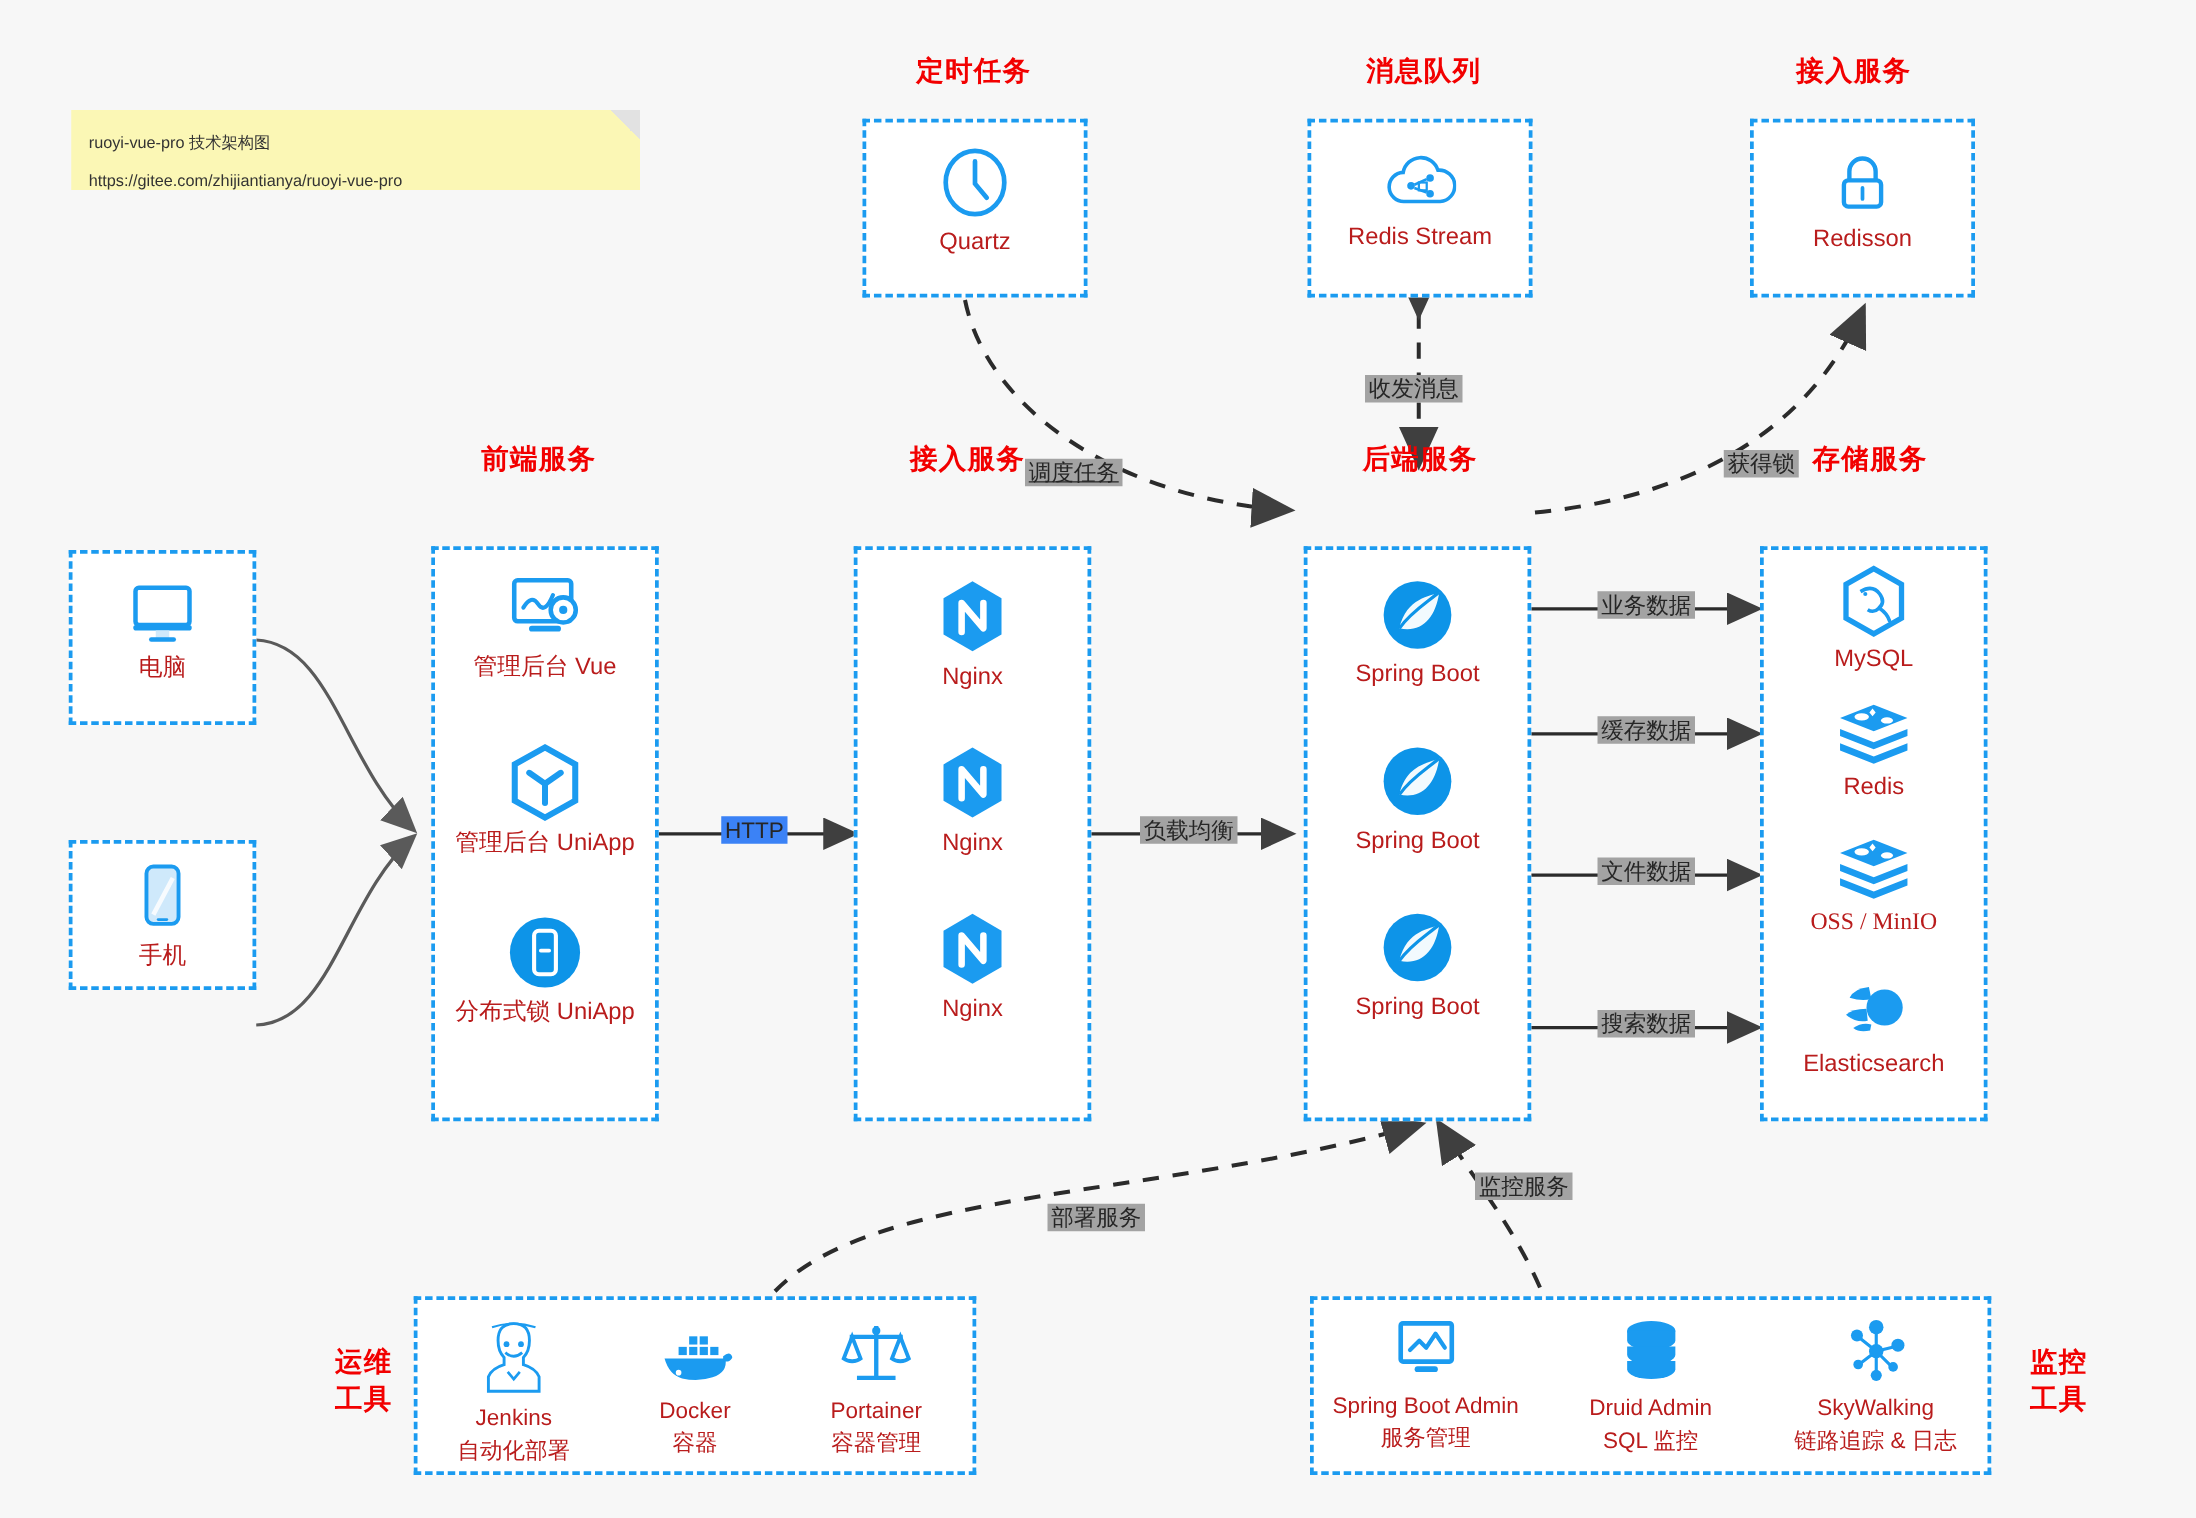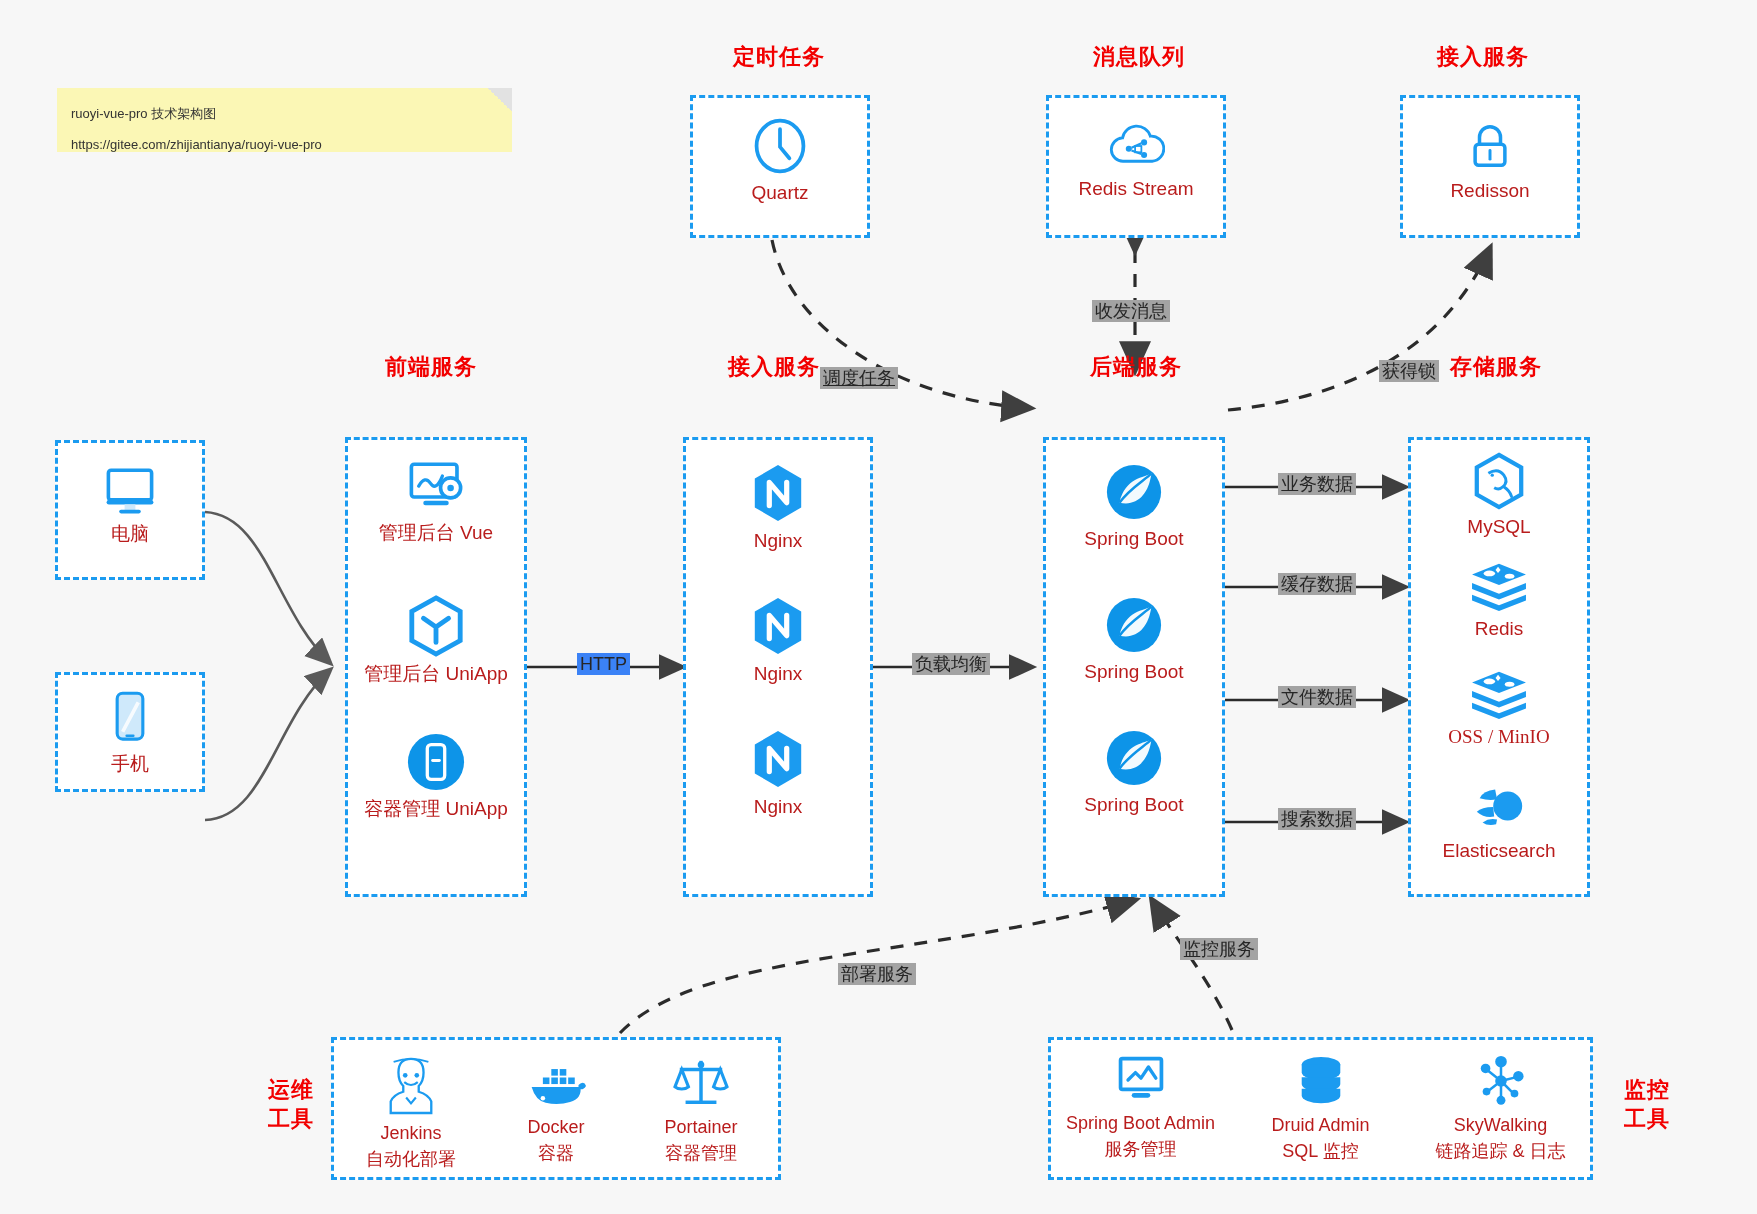--- a/index.html
+++ b/index.html
@@ -200,21 +200,21 @@
       <span class="nlabel">管理后台 UniApp</span>
     </div>
     <div class="node" style="top:292px;">
       <span class="icon">
         <svg width="60" height="60" viewBox="0 0 62 62">
           <circle cx="31" cy="31" r="29" fill="#0d94e8"></circle>
           <rect x="22" y="13" width="18" height="36" rx="4" fill="none" stroke="#ffffff" stroke-width="3.4"></rect>
           <rect x="26" y="28" width="10" height="3" rx="1.5" fill="#ffffff"></rect>
         </svg>
       </span>
-      <span class="nlabel">容器管理 UniApp</span>
+      <span class="nlabel">分布式锁 UniApp</span>
     </div>
   </div>
 
   <div class="gtitle" style="left:728px;top:352px;">接入服务</div>
   <div class="gbox" style="left:683px;top:437px;width:190px;height:460px;">
     <div class="node" style="top:22px;">
       <span class="icon">
         <svg width="58" height="62" viewBox="0 0 60 64">
           <path d="M30 3 L54 17 L54 47 L30 61 L6 47 L6 17 Z" fill="#1b9bf0"></path>
           <path d="M21 45 L21 21 L39 42 L39 21" fill="none" stroke="#ffffff" stroke-width="5.4" stroke-linejoin="round" stroke-linecap="round"></path>

